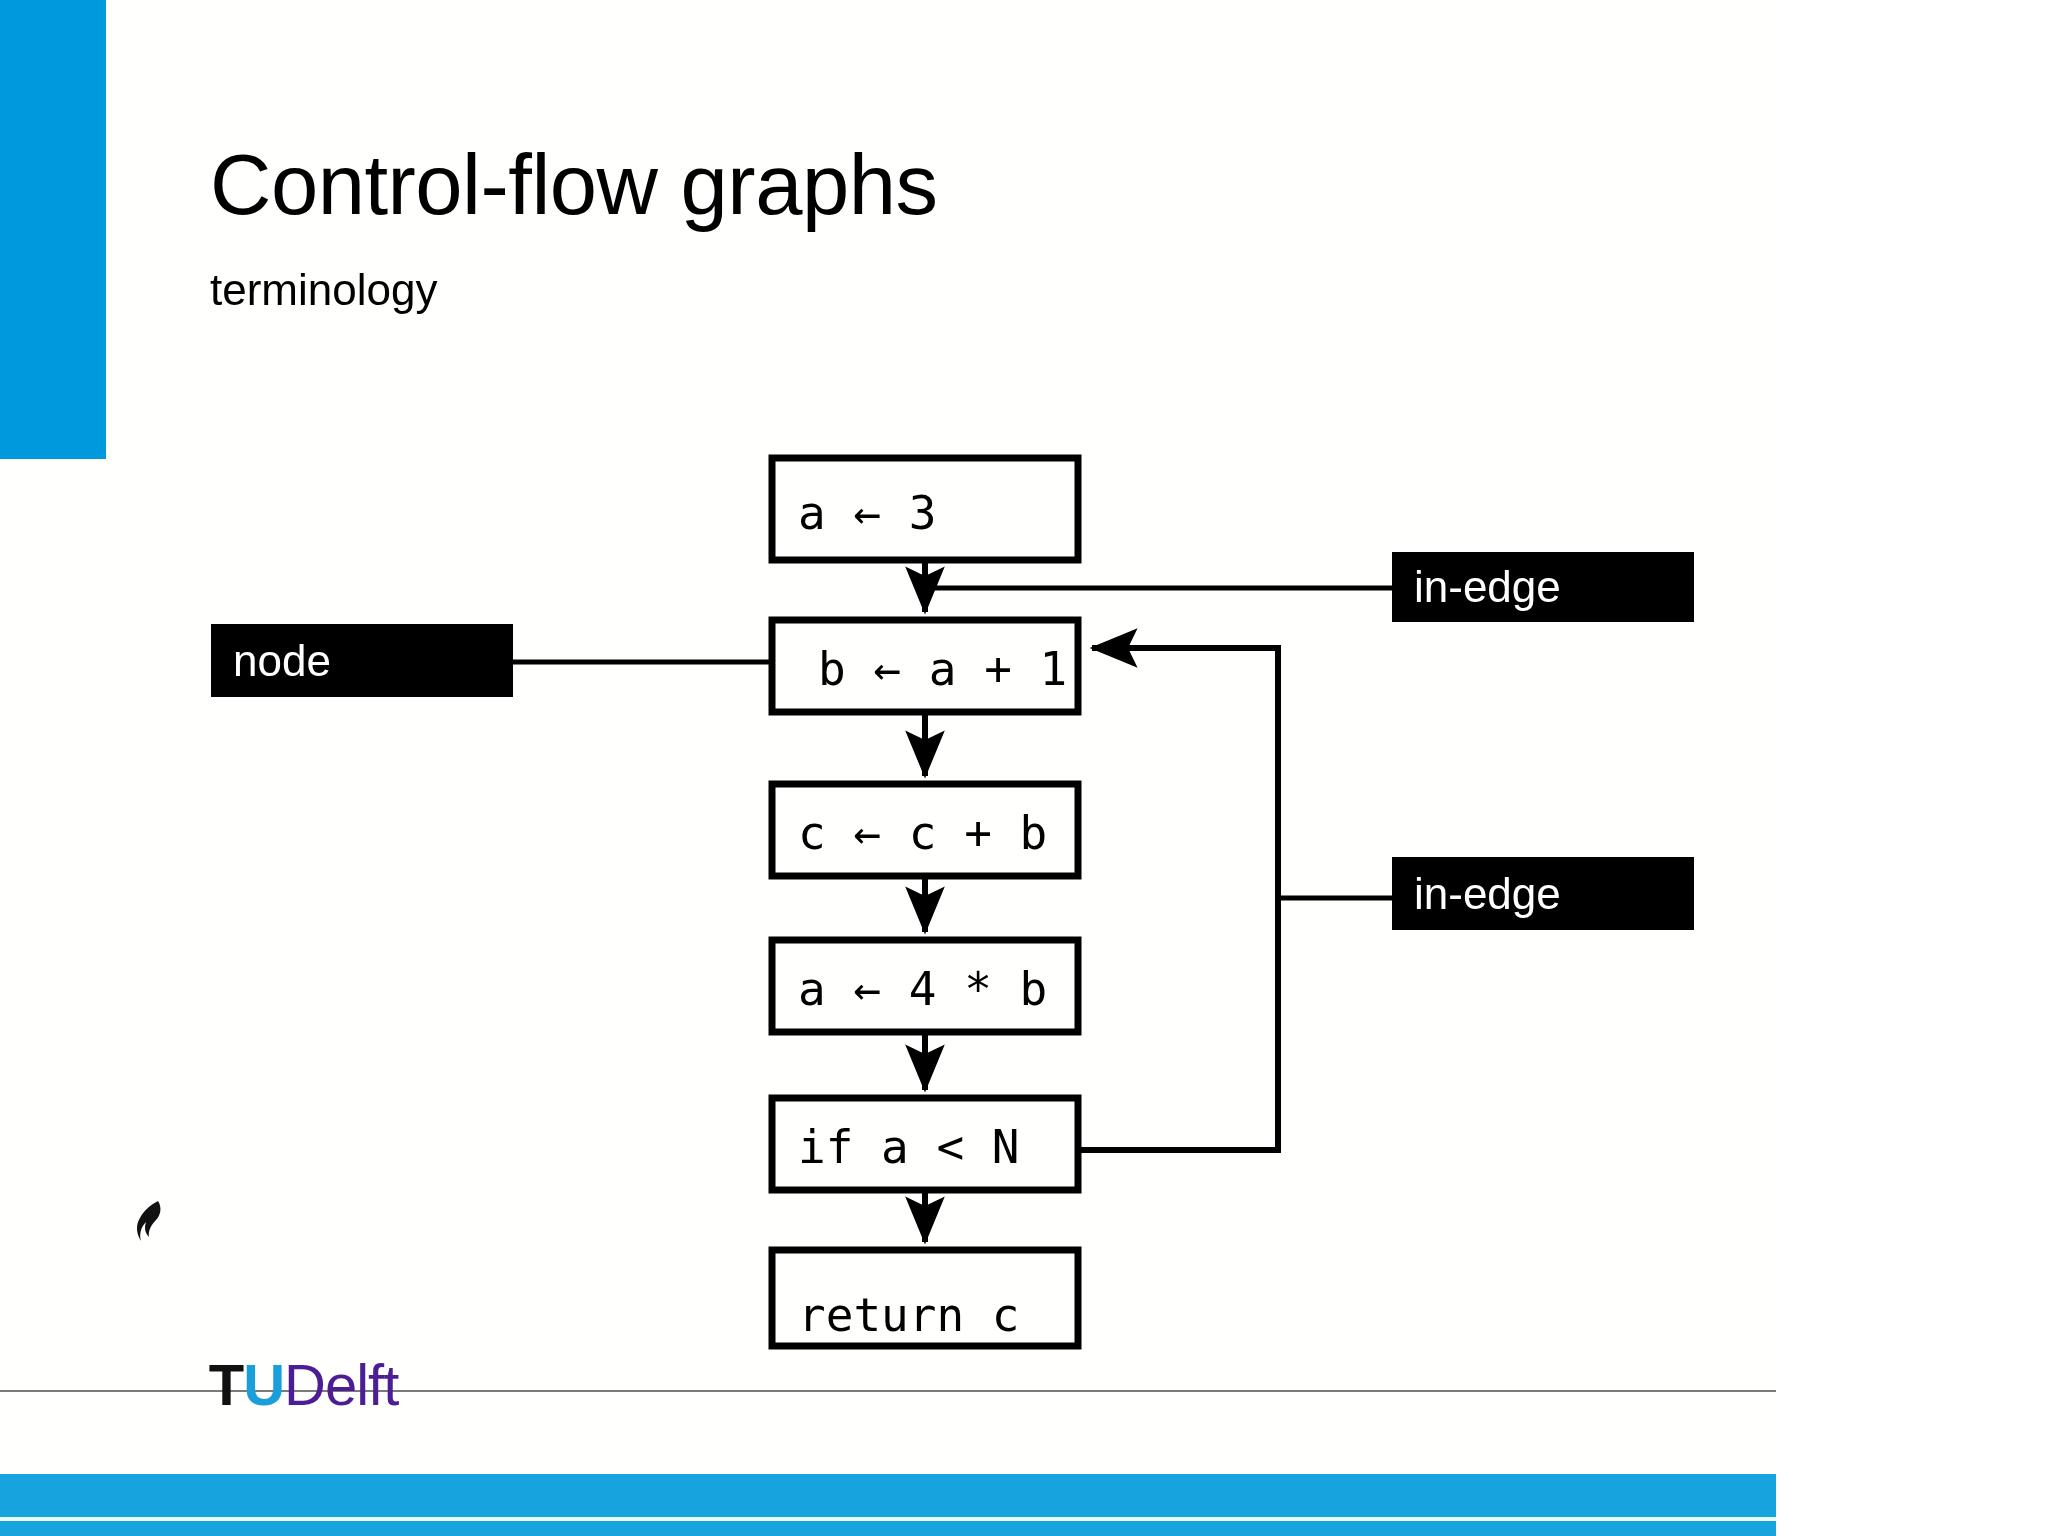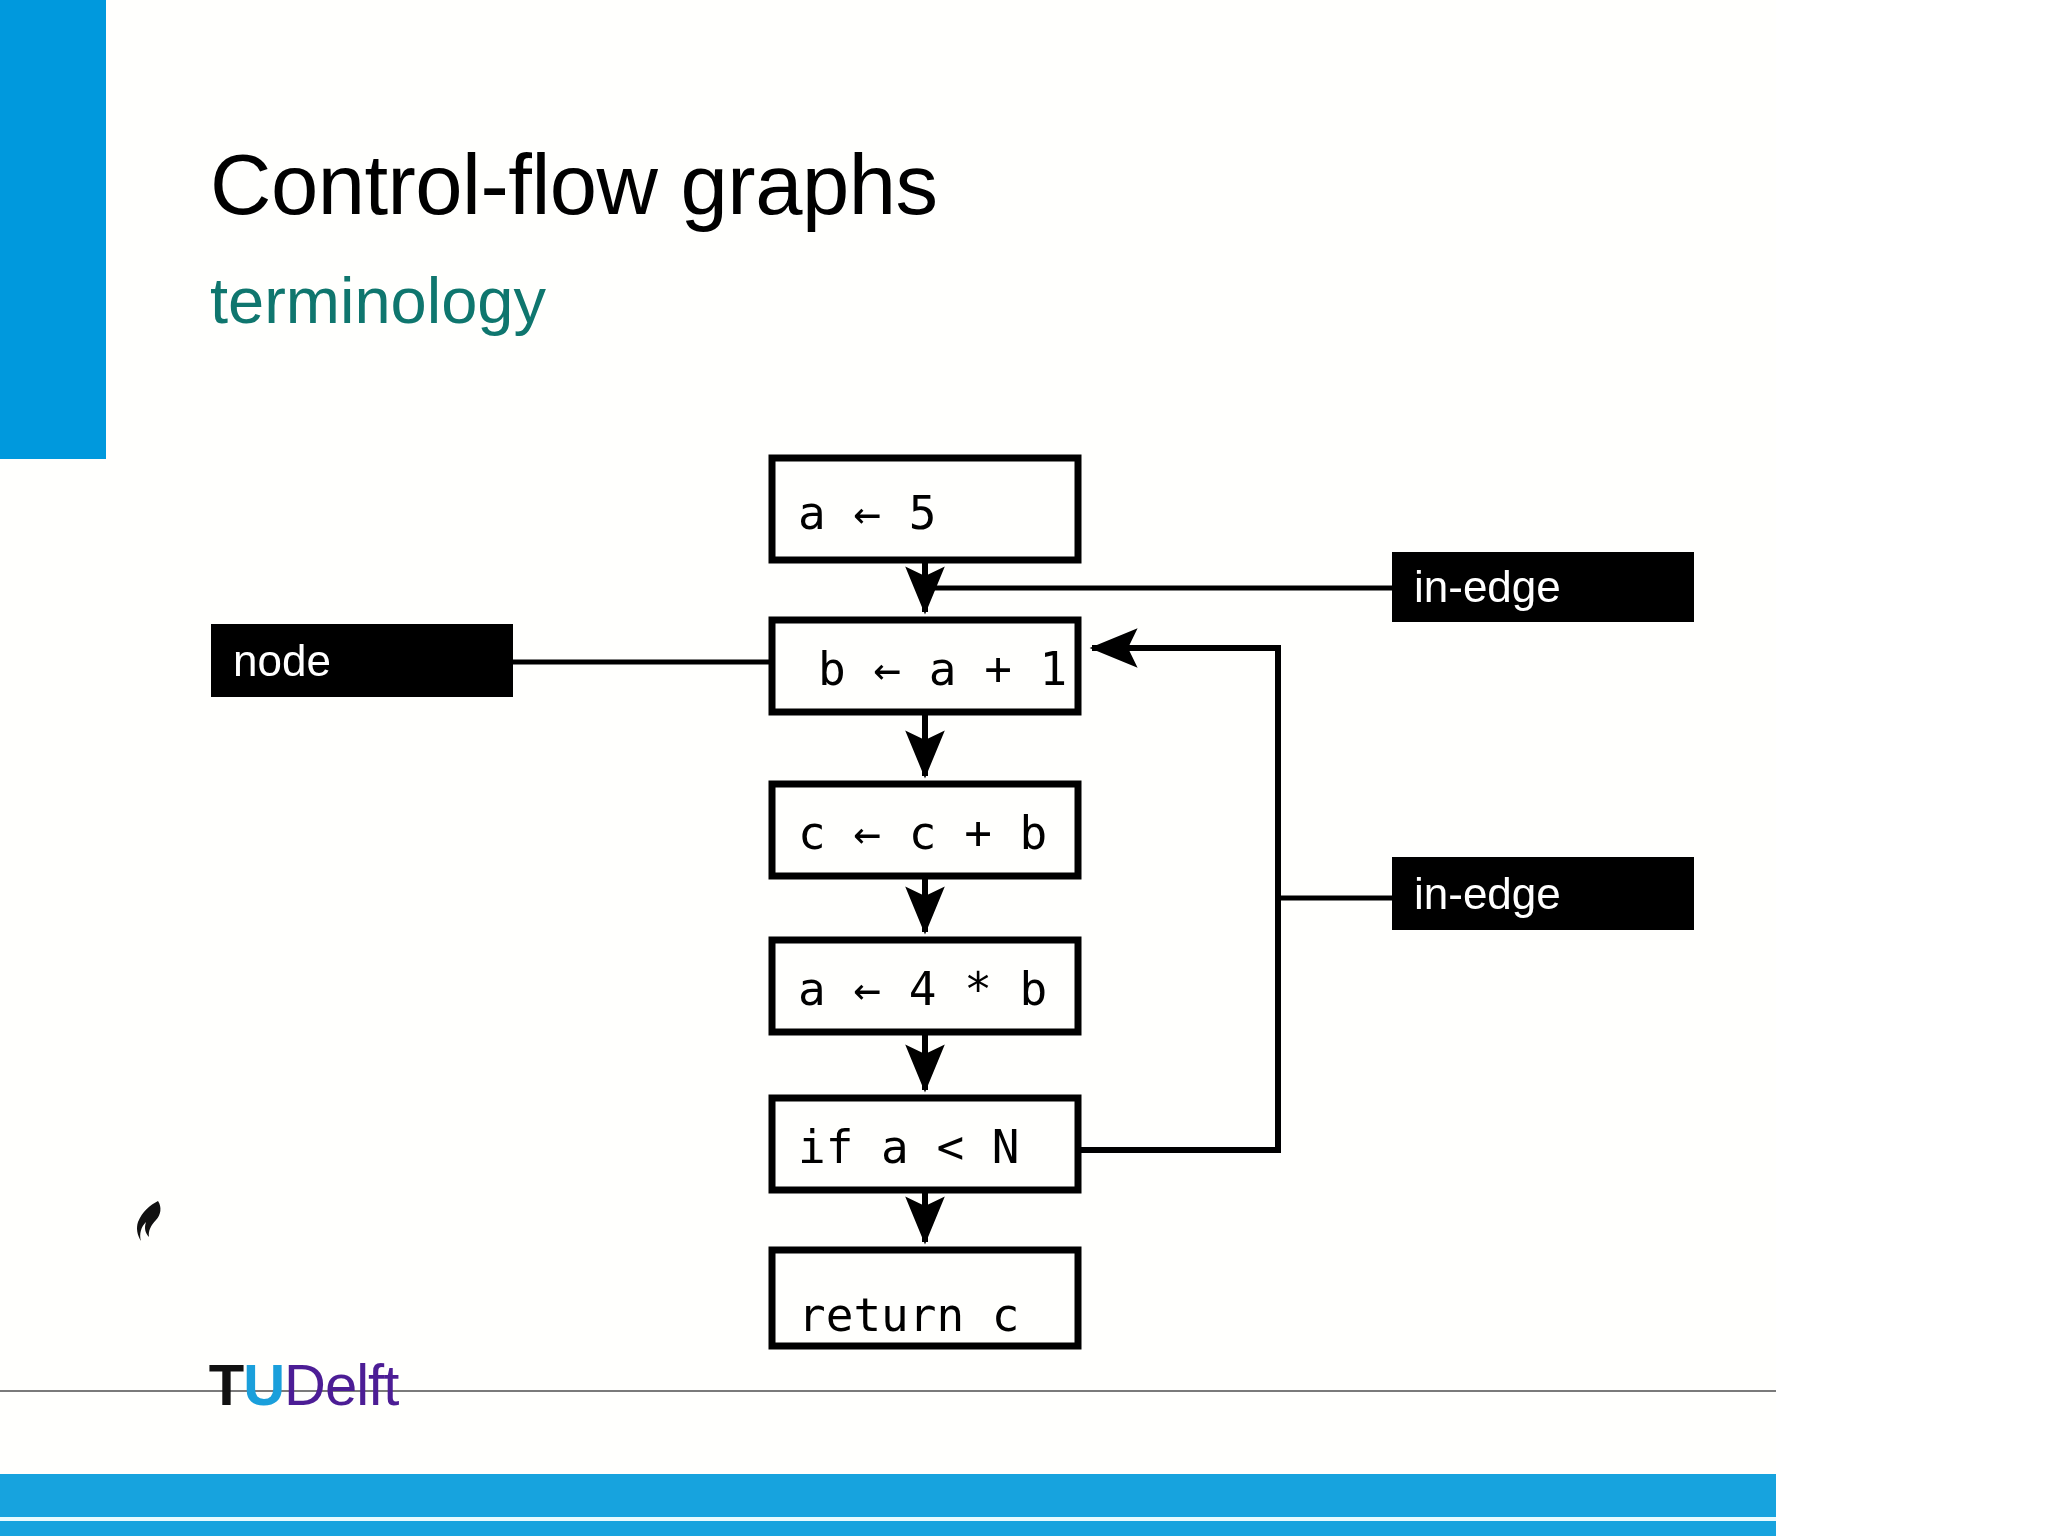--- a/index.html
+++ b/index.html
@@ -35,23 +35,23 @@
     line-height: 1.0;
     color: #000000;
     font-weight: 400;
     letter-spacing: -0.5px;
     white-space: nowrap;
   }
   #subtitle {
     position: absolute;
     left: 210px;
     top: 268px;
-    font-size: 65px;
+    font-size: 44px;
     line-height: 1.0;
-    color: #0f766e;
+    color: #000000;
     font-weight: 400;
     white-space: nowrap;
   }
 
   
   #diagram {
     position: absolute;
     left: 0;
     top: 0;
     width: 2048px;
@@ -192,21 +192,21 @@
       </g>
 
       <g stroke="#000000" stroke-width="5" fill="none">
         <line x1="513" y1="662" x2="772" y2="662"></line>
         <line x1="1392" y1="588" x2="925" y2="588"></line>
         <line x1="1392" y1="898" x2="1278" y2="898"></line>
       </g>
     </svg>
   </div>
 
-  <div class="cfg-node-text" style="left:798px; top:486px;">a ← 5</div>
+  <div class="cfg-node-text" style="left:798px; top:486px;">a ← 3</div>
   <div class="cfg-node-text" style="left:818px; top:642px;">b ← a + 1</div>
   <div class="cfg-node-text" style="left:798px; top:806px;">c ← c + b</div>
   <div class="cfg-node-text" style="left:798px; top:962px;">a ← 4 * b</div>
   <div class="cfg-node-text" style="left:798px; top:1120px;">if a &lt; N</div>
   <div class="cfg-node-text" style="left:798px; top:1288px;">return c</div>
 
   <div class="callout" style="left:211px;  top:624px; width:302px; height:73px;">node</div>
   <div class="callout" style="left:1392px; top:552px; width:302px; height:70px;">in-edge</div>
   <div class="callout" style="left:1392px; top:857px; width:302px; height:73px;">in-edge</div>
 

